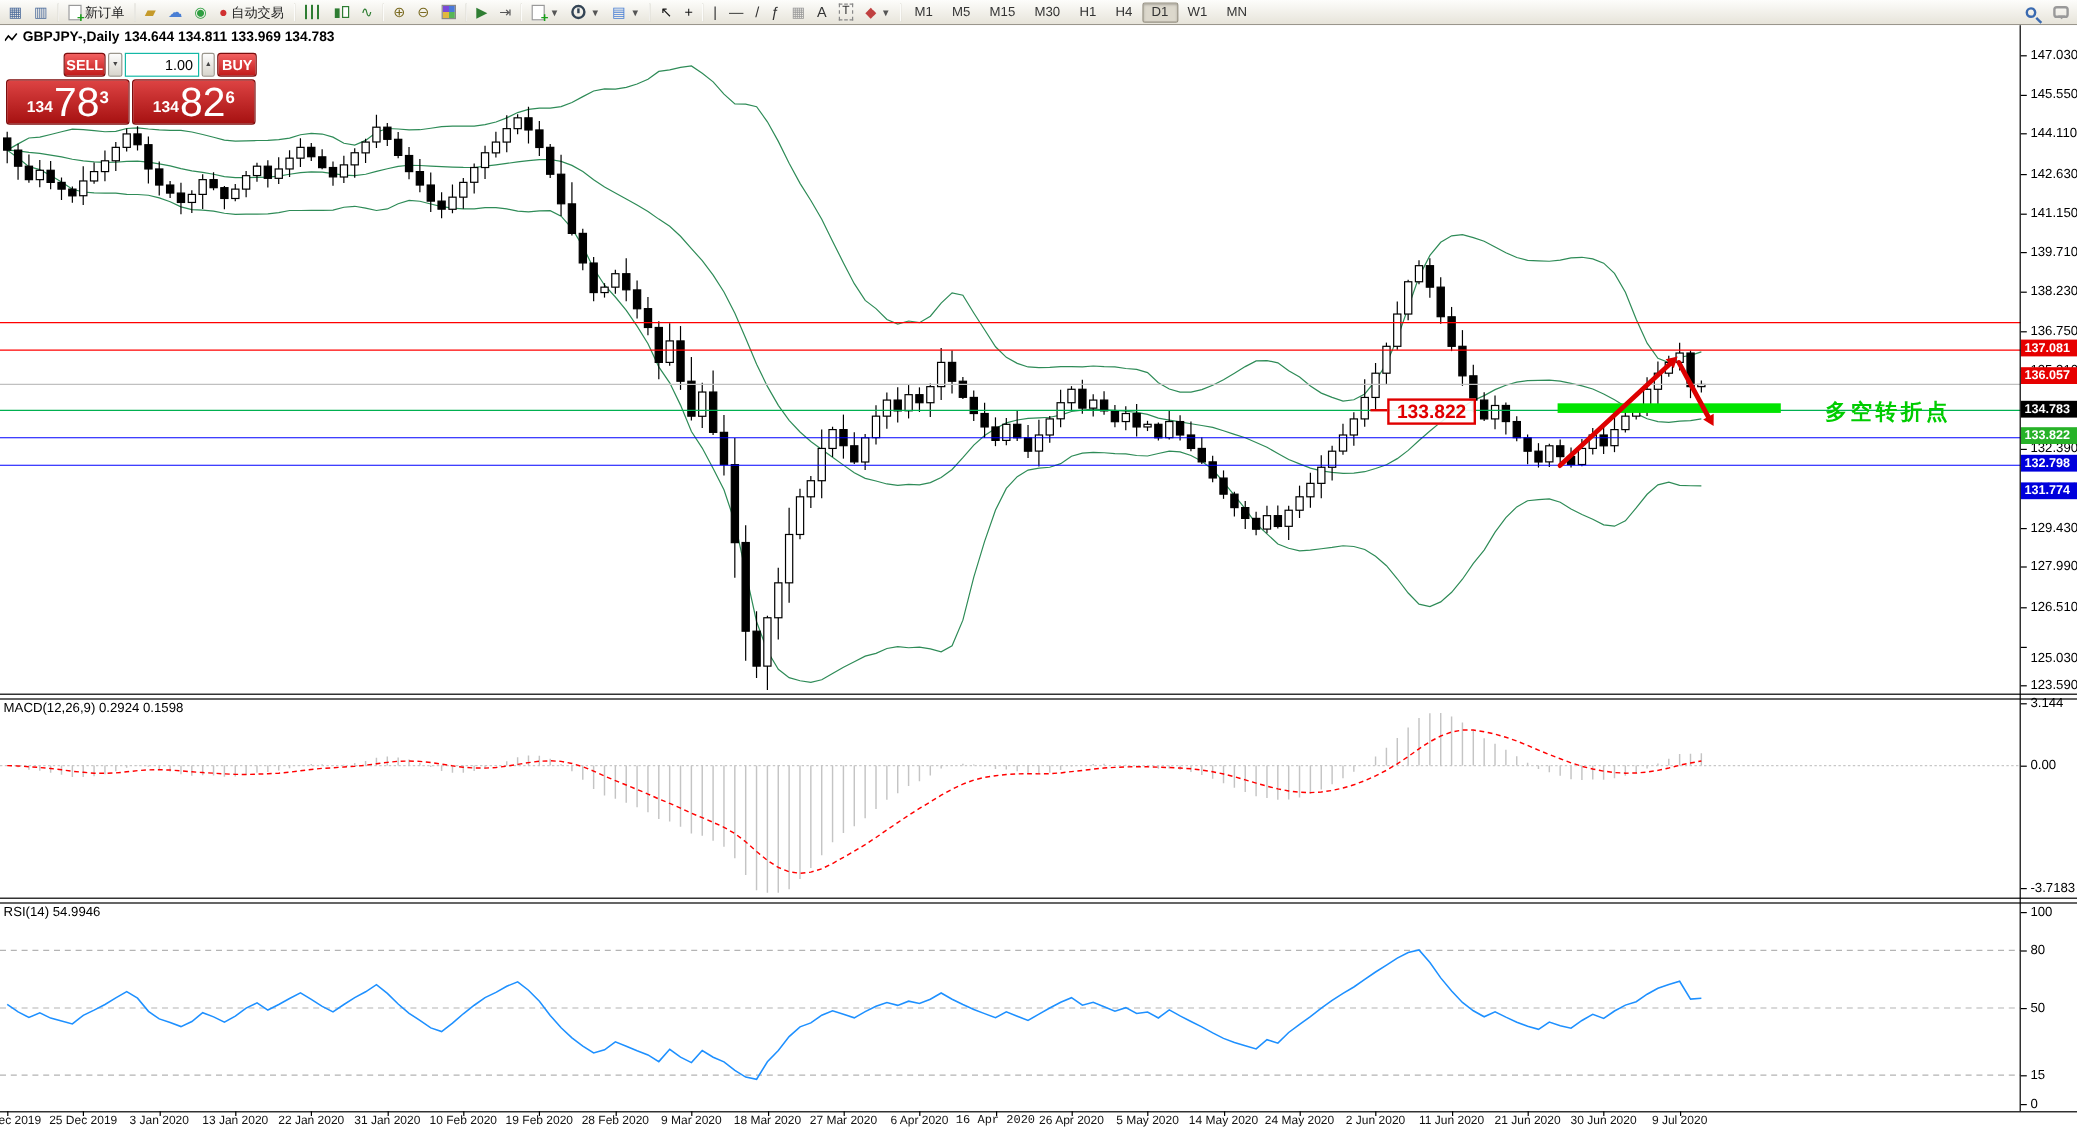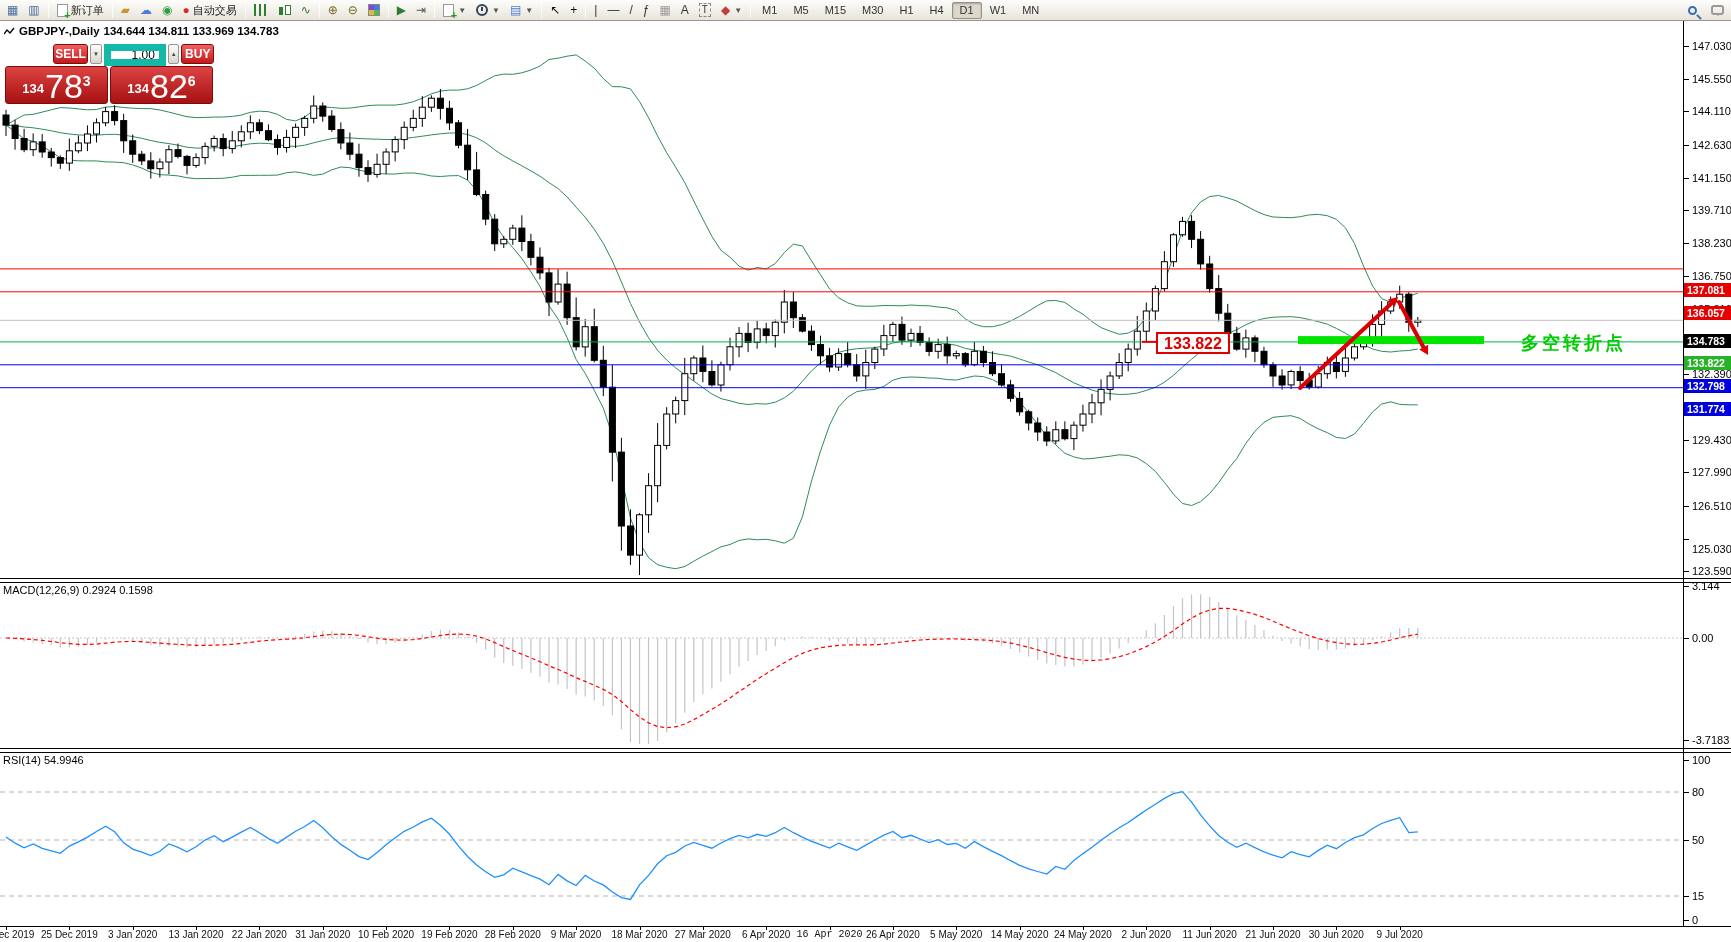--- a/index.html
+++ b/index.html
@@ -66,21 +66,21 @@
   #macd-label { top:584px; }
   #rsi-label { top:754px; }
 
   #trade-panel { position:absolute; left:5px; top:44px; width:209px; z-index:9; font-size:12px; }
   #trade-row1 { display:flex; gap:2px; height:20px; }
   .trade-btn { color:#fff; font-weight:600; display:flex; align-items:center; justify-content:center;
     background:linear-gradient(#f26060,#c11a1a); border:1px solid #7d0d0d; border-radius:3px; cursor:pointer; }
   #sell-btn { width:64px;margin-left:48px; } #buy-btn { width:59px; }
   .spin-btn { width:20px; background:linear-gradient(#fcfcfc,#d8d5cc); border:1px solid #9a968c;
     border-radius:2px; font-size:6px; color:#444; display:flex; align-items:center; justify-content:center; }
-  #lot-input { width:62px; border:7px solid #14b8a6; text-align:right; padding:4px 4px; font-size:12px; }
+  #lot-input { width:62px; border:1px solid #14b8a6; text-align:right; padding:4px 4px; font-size:12px; }
   #trade-row2 { display:flex; gap:2px; margin-top:2px; height:38px; }
   .price-tile { width:103px; background:linear-gradient(#dd4343,#a61111); border:1px solid #7d0d0d;
     border-radius:3px; color:#fff; display:flex; align-items:flex-end; justify-content:center;
     padding-bottom:2px; cursor:pointer; }
   .price-prefix { font-size:13px; font-weight:bold; margin:0 1px 5px 0; }
   .price-big { font-size:34px; line-height:30px; font-weight:400; }
   .price-sup { font-size:14px; font-weight:bold; transform:translateY(-12px); }
 
   #price-tag { position:absolute; left:1156px; top:332px; width:74px; height:22px; z-index:8;
     border:2px solid #e00000; color:#e00000; font-size:16px; font-weight:bold; text-align:center;

